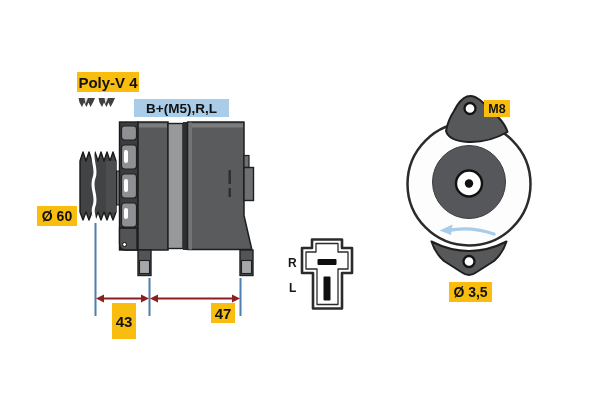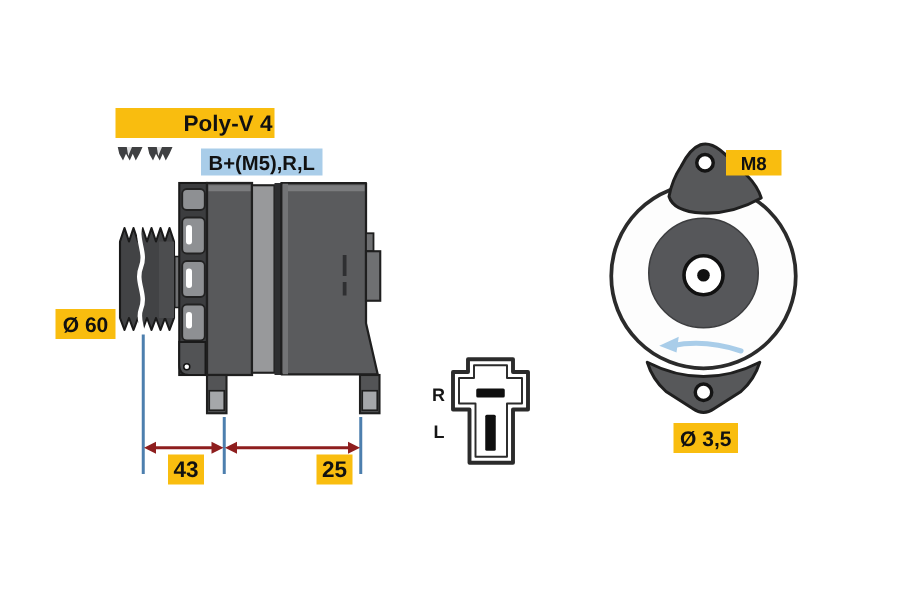--- a/index.html
+++ b/index.html
@@ -128,31 +128,31 @@
       <g>
         <path d="M494,234 Q470,226 448,230.5" fill="none" stroke="#A9CDE9" stroke-width="3.4" stroke-linecap="round"></path>
         <polygon points="439.5,230.5 452.5,224.5 451,235" fill="#A9CDE9"></polygon>
       </g>
 
       <circle cx="469" cy="183.5" r="13" fill="#ffffff" stroke="#111" stroke-width="2.4"></circle>
       <circle cx="469" cy="183.5" r="4.2" fill="#111"></circle>
     </g>
   </svg>
 
-  <div class="lbl yellow" style="left:77px;top:72px;width:62px;height:20px;font-size:15px;padding-left:44px;">Poly-V 4</div>
+  <div class="lbl yellow" style="left:77px;top:72px;width:62px;height:20px;font-size:15px;">Poly-V 4</div>
 
-  <div class="lbl blue" style="left:134px;top:99px;width:81px;height:18px;font-size:13.5px;">B+(M5),R,L</div>
+  <div class="lbl blue" style="left:134px;top:99px;width:95px;height:18px;font-size:13.5px;">B+(M5),R,L</div>
 
   <div class="lbl yellow" style="left:37px;top:178px;width:40px;height:20px;font-size:14px;margin-top:28px;">Ø 60</div>
 
-  <div class="lbl yellow" style="left:112px;top:303px;width:24px;height:20px;font-size:15px;">43</div>
+  <div class="lbl yellow" style="left:112px;top:303px;width:24px;height:36px;font-size:15px;">43</div>
 
-  <div class="lbl yellow" style="left:211px;top:303px;width:24px;height:20px;font-size:15px;">25</div>
+  <div class="lbl yellow" style="left:211px;top:303px;width:24px;height:20px;font-size:15px;">47</div>
 
-  <div class="lbl yellow" style="left:484px;top:100px;width:37px;height:17px;font-size:12.5px;">M8</div>
+  <div class="lbl yellow" style="left:484px;top:100px;width:26px;height:17px;font-size:12.5px;">M8</div>
 
   <div class="lbl yellow" style="left:449px;top:282px;width:43px;height:20px;font-size:14px;">Ø 3,5</div>
 
   <div class="pin-letter" style="left:288px;top:256px;">R</div>
 
   <div class="pin-letter" style="left:289px;top:281px;">L</div>
 
 </div>
 
 </body></html>

